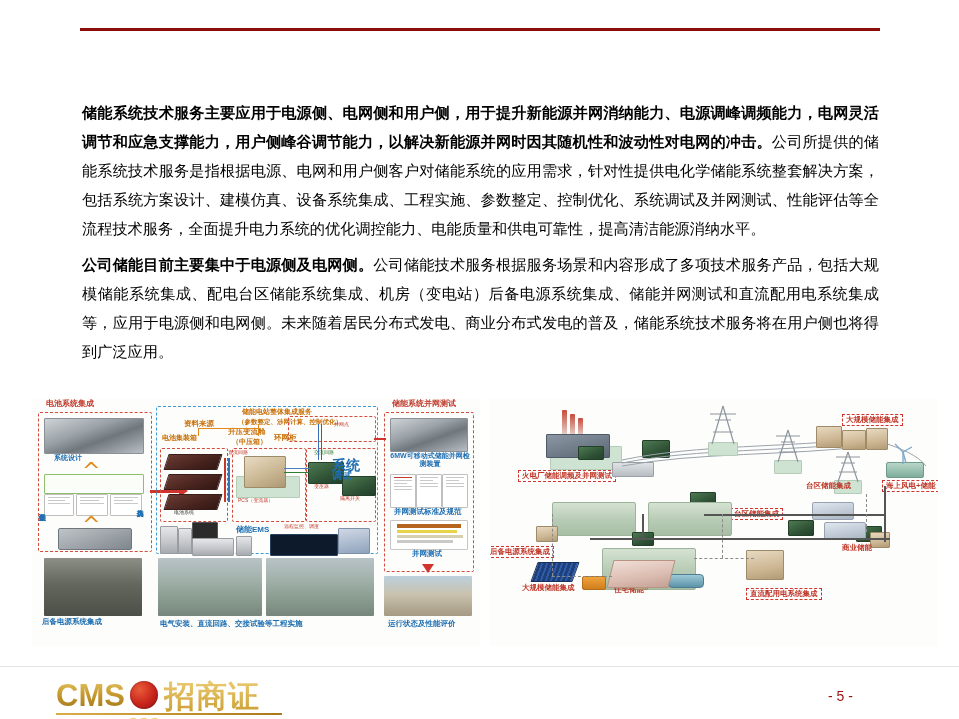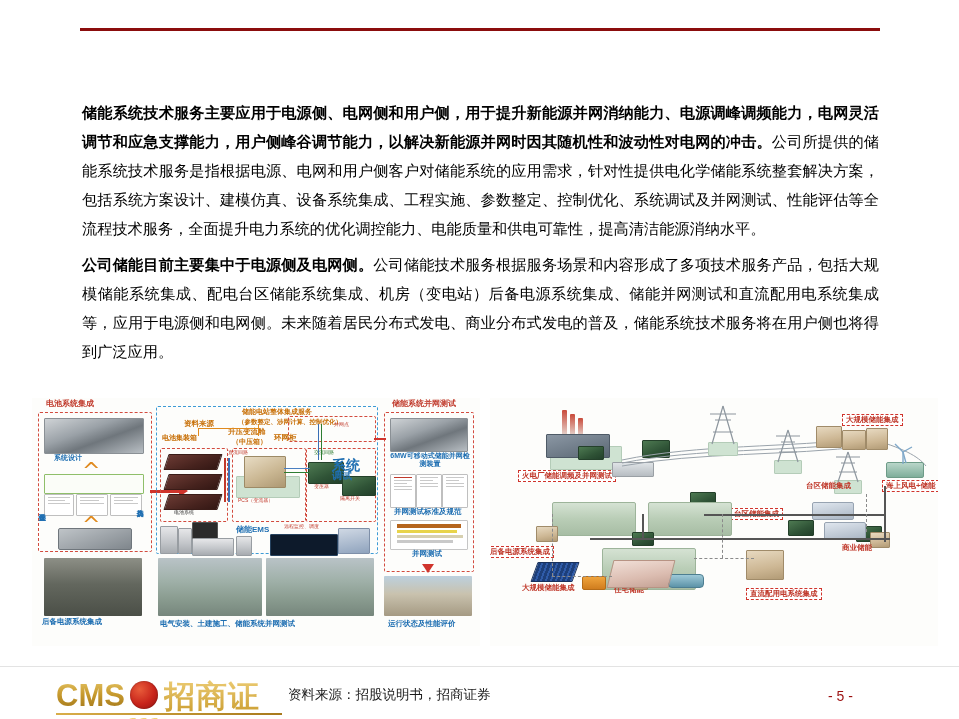--- a/index.html
+++ b/index.html
@@ -383,21 +383,21 @@
     <div class="ph ph-cabinet" style="left:146px; top:130px; width:12px; height:24px;"></div>
     <div class="ph ph-cabinet" style="left:160px; top:140px; width:40px; height:16px;"></div>
     <div class="lbl lbl-blue" style="left:204px; top:128px; font-size:8px;">储能EMS</div>
     <div class="ph ph-cabinet" style="left:204px; top:138px; width:14px; height:18px;"></div>
     <div class="lbl lbl-dark" style="left:252px; top:126px; font-size:5px; color:#c0392b;">远程监控、调度</div>
     <div class="ph ph-screenwall" style="left:238px; top:136px; width:66px; height:20px;"></div>
     <div class="ph" style="left:306px; top:130px; width:30px; height:24px; background:linear-gradient(170deg,#cfd8e4,#8fa3bd); border:1px solid #7e8fa8;"></div>
 
     <div class="ph ph-photo-site" style="left:126px; top:160px; width:104px; height:58px;"></div>
     <div class="ph ph-photo-site" style="left:234px; top:160px; width:108px; height:58px;"></div>
-    <div class="lbl lbl-blue" style="left:128px; top:222px; font-size:7.5px;">电气安装、土建施工、储能系统并网测试</div>
+    <div class="lbl lbl-blue" style="left:128px; top:222px; font-size:7.5px;">电气安装、直流回路、交接试验等工程实施</div>
 
     <div class="region" style="left:352px; top:14px; width:88px; height:158px;"></div>
     <div class="lbl lbl-red" style="left:360px; top:2px; font-size:8px;">储能系统并网测试</div>
     <div class="ph ph-rack" style="left:358px; top:20px; width:76px; height:32px;"></div>
     <div class="lbl lbl-blue" style="left:358px; top:54px; font-size:7px; width:80px; white-space:normal; text-align:center;">6MW可移动式储能并网检测装置</div>
     <div class="ph ph-doc" style="left:358px; top:76px; width:24px; height:32px;">
       <div class="dl red"></div>
         <div class="dl"></div>
         <div class="dl wide"></div>
         <div class="dl"></div>
@@ -521,16 +521,15 @@
 
   <div class="logo">
     <div class="logo-cms">CMS</div>
     <div class="logo-badge">
         <span>111</span>
       </div>
     <div class="logo-cn">招商证券</div>
     <div class="logo-underline"></div>
   </div>
 
-  <div class="source">资料来源：招股说明书，招商证券</div>
   <div class="page-num">- 5 -</div>
 
 </div>
 
 </body></html>

